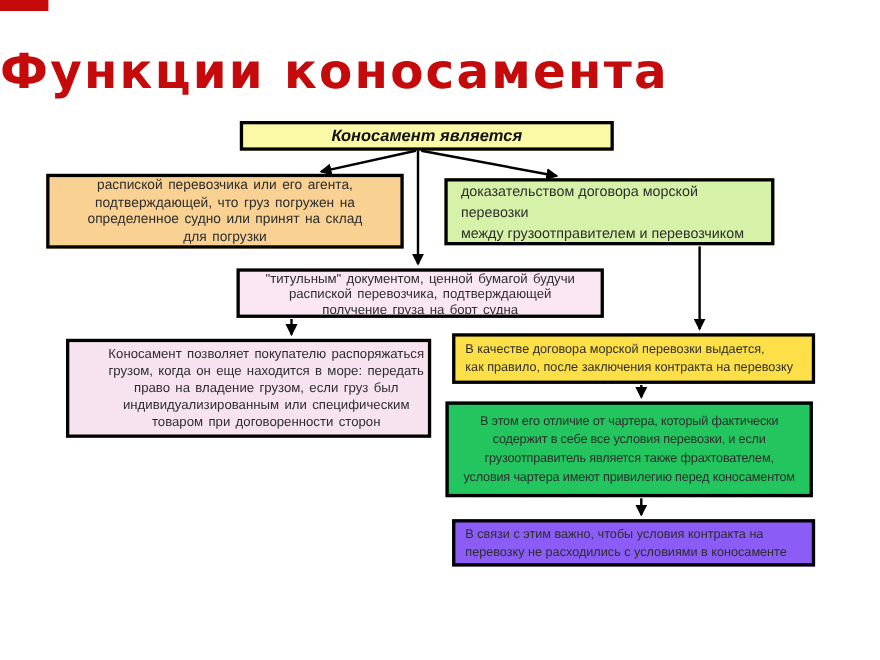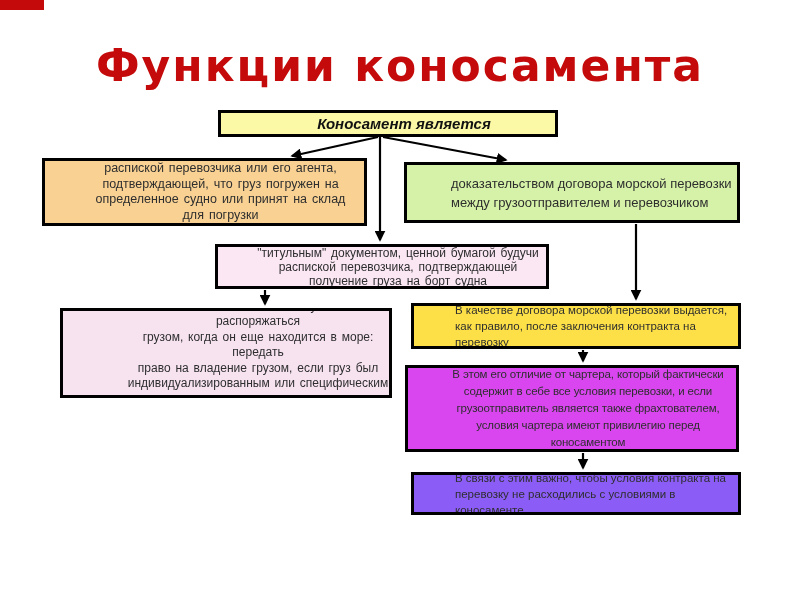--- a/index.html
+++ b/index.html
@@ -7,58 +7,58 @@
     position:relative;width:800px;height:600px;background:#ffffff;
     font-family:"Liberation Sans",sans-serif;overflow:hidden;
   }
   .corner-mark{
     position:absolute;left:0;top:0;width:44px;height:10px;background:#c40a0a;
   }
   .title{
     position:absolute;left:0;top:40px;width:100%;margin:0;
     font-family:"DejaVu Sans","Liberation Sans",sans-serif;
     font-weight:800;font-size:44px;line-height:52px;letter-spacing:2px;
-    color:#c40a0a;text-align:center;white-space:nowrap;
+    color:#c40a0a;white-space:nowrap;
   }
   .box{
     position:absolute;box-sizing:border-box;border:3px solid #000;
     display:flex;align-items:center;justify-content:center;
     color:#2e2e2e;overflow:hidden;
   }
-  .box-text{white-space:pre-line;display:block;width:100%;margin-left:32px;}
+  .box-text{white-space:pre-line;display:block;width:100%;}
   .center .box-text{text-align:center;}
   .left .box-text{text-align:left;}
   .wsp .box-text{word-spacing:1.5px;}
 
   .box-root{
     left:218px;top:110px;width:340px;height:27px;background:#fbf8a6;
     font-weight:bold;font-style:italic;font-size:15px;color:#111;
   }
   .box-receipt{
     left:42px;top:158px;width:325px;height:68px;background:#f8d193;
     font-size:12.5px;line-height:15.5px;
   }
   .box-evidence{
-    left:404px;top:162px;width:336px;height:61px;background:#d6f2a8;
+    left:404px;top:162px;width:300px;height:61px;background:#d6f2a8;
     font-size:13px;line-height:19px;padding-left:12px;padding-right:4px;
   }
   .box-title-doc{
     left:215px;top:244px;width:334px;height:45px;background:#fbe7f4;
     font-size:12px;line-height:14px;
   }
   .box-buyer{
     left:60px;top:308px;width:332px;height:90px;background:#f7e3f0;
     font-size:12px;line-height:15.5px;padding-left:32px;
   }
   .box-issued{
     left:411px;top:303px;width:330px;height:46px;background:#fde047;
     font-size:11.5px;line-height:16px;padding-left:9px;padding-right:3px;
   }
   .box-charter{
-    left:405px;top:365px;width:334px;height:87px;background:#d946ef;
+    left:405px;top:365px;width:334px;height:87px;background:#22c55e;
     font-size:11.5px;line-height:17px;letter-spacing:-0.15px;padding:0 2px;
   }
   .box-conditions{
     left:411px;top:472px;width:330px;height:43px;background:#8b5cf6;
     font-size:11.5px;line-height:16px;padding-left:9px;padding-right:3px;
   }
   .connector-layer{
     position:absolute;left:0;top:0;width:800px;height:600px;pointer-events:none;
   }
   .connector-layer line{stroke:#000;stroke-width:2.2px;}

